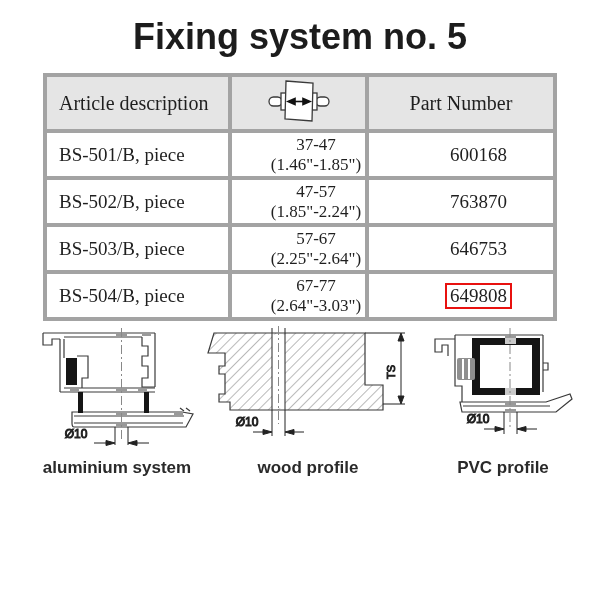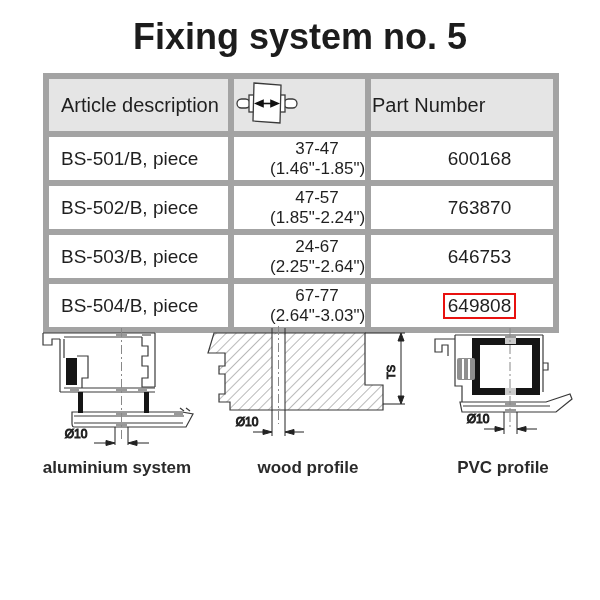--- a/index.html
+++ b/index.html
@@ -4,23 +4,23 @@
 <style>
   html,body { margin:0; padding:0; background:#fff; }
   .page { position:relative; width:600px; height:600px; background:#ffffff; overflow:hidden;
           font-family:"Liberation Sans", sans-serif; color:#1f1f1f; }
 
   .title { position:absolute; top:16px; left:0; width:100%; margin:0; text-align:center;
            font-size:36px; font-weight:bold; color:#1c1c1c; }
 
   .parts-table { position:absolute; left:43px; top:73px; width:510px;
                  border-collapse:collapse; table-layout:fixed; }
-  .parts-table th, .parts-table td { border:6px solid #a3a3a3; overflow:hidden; }
+  .parts-table th, .parts-table td { border:4px solid #a3a3a3; overflow:hidden;font-family:Liberation Serif, serif; }
   .parts-table th { background:#e5e5e5; font-weight:normal; font-size:20px; height:50px;
-                    text-align:left; vertical-align:middle; }
+                    text-align:center; vertical-align:middle; }
   .parts-table th.c1 { text-align:left; padding-left:12px; }
   .parts-table td { background:#ffffff; font-size:19px; height:41px; vertical-align:middle;padding-left:36px; }
   .parts-table td.c1 { text-align:left; padding-left:12px; }
   .parts-table td.c2 { text-align:center; font-size:17px; line-height:20px; }
   .parts-table td.c3 { text-align:center; }
   .part-num { display:inline-block; }
   .part-num.highlight { border:2px solid #e8110f; padding:0 3px; }
 
   .diagram { position:absolute; }
   #diagram-alu  { left:36px;  top:326px; }
@@ -87,21 +87,21 @@
         <div>47-57</div>
         <div>(1.85"-2.24")</div>
       </td>
       <td class="c3">
         <span class="part-num">763870</span>
       </td>
     </tr>
         <tr>
       <td class="c1">BS-503/B, piece</td>
       <td class="c2">
-        <div>24-67</div>
+        <div>57-67</div>
         <div>(2.25"-2.64")</div>
       </td>
       <td class="c3">
         <span class="part-num">646753</span>
       </td>
     </tr>
         <tr>
       <td class="c1">BS-504/B, piece</td>
       <td class="c2">
         <div>67-77</div>

